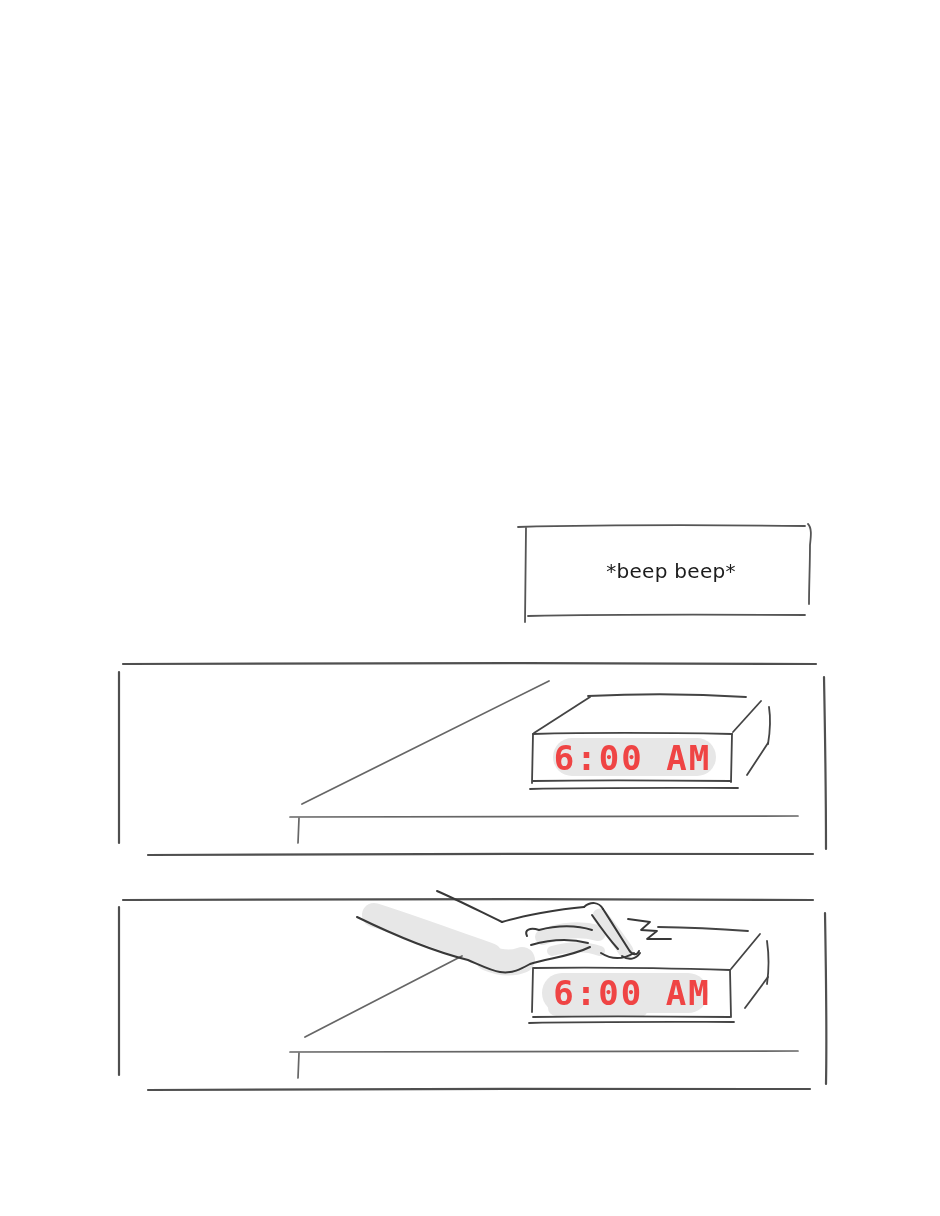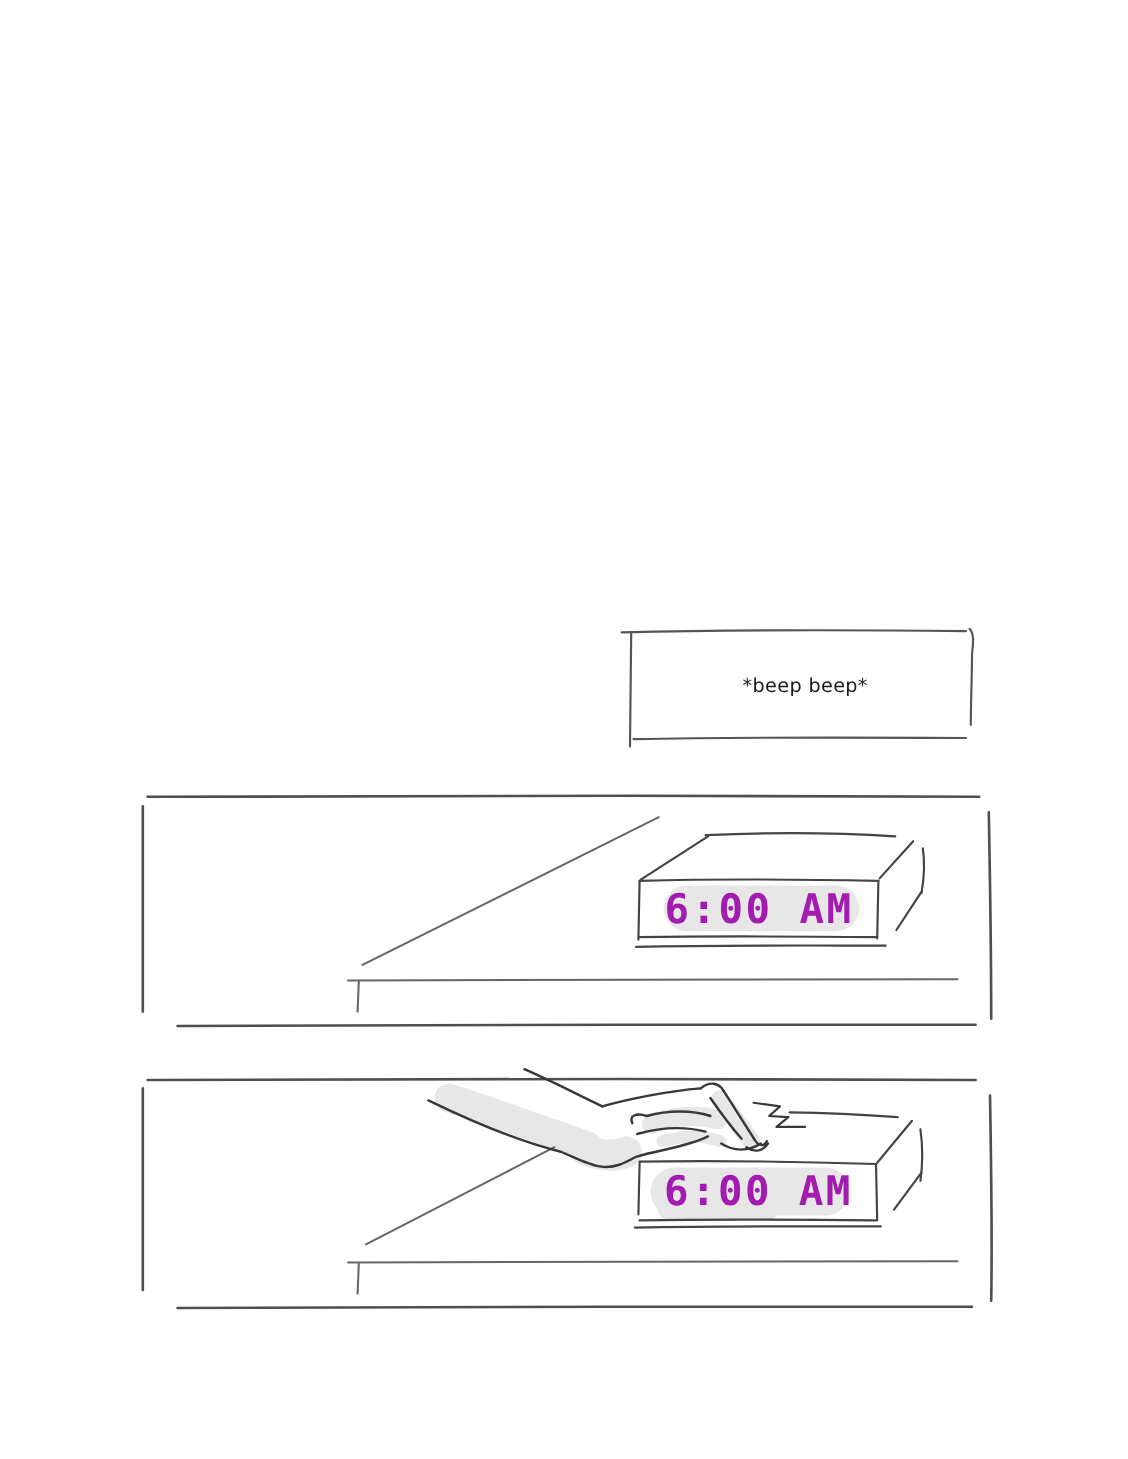--- a/index.html
+++ b/index.html
@@ -19,34 +19,34 @@
   .caption-text {
     position: absolute;
     left: 525px; top: 526px;
     width: 284px; height: 90px;
     display: flex;
     align-items: center;
     justify-content: center;
     padding-left: 8px;
     box-sizing: border-box;
     font-family: "DejaVu Sans", sans-serif;
-    font-size: 16px;
+    font-size: 20px;
     letter-spacing: 0.3px;
     color: #1c1c1c;
   }
   .clock-text {
     position: absolute;
     display: flex;
     align-items: center;
     justify-content: center;
     font-family: "DejaVu Sans Mono", monospace;
     font-weight: bold;
     font-size: 34px;
     letter-spacing: 2px;
-    color: #a21caf;
+    color: #ef4444;
     white-space: nowrap;
   }
   .clock-text-1 { left: 533px; top: 733px;  width: 199px; height: 49px; }
   .clock-text-2 { left: 533px; top: 968px;  width: 198px; height: 50px; }
 </style>
 </head>
 <body>
 
 <div class="page">
 

